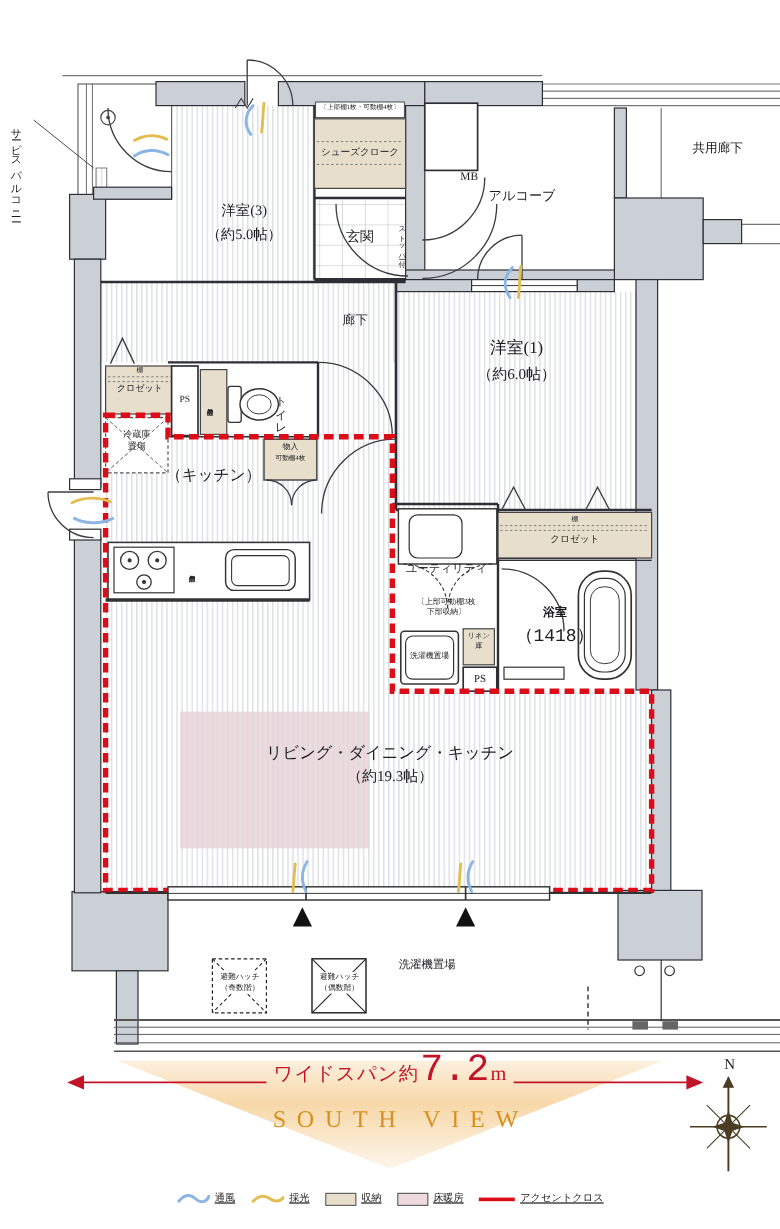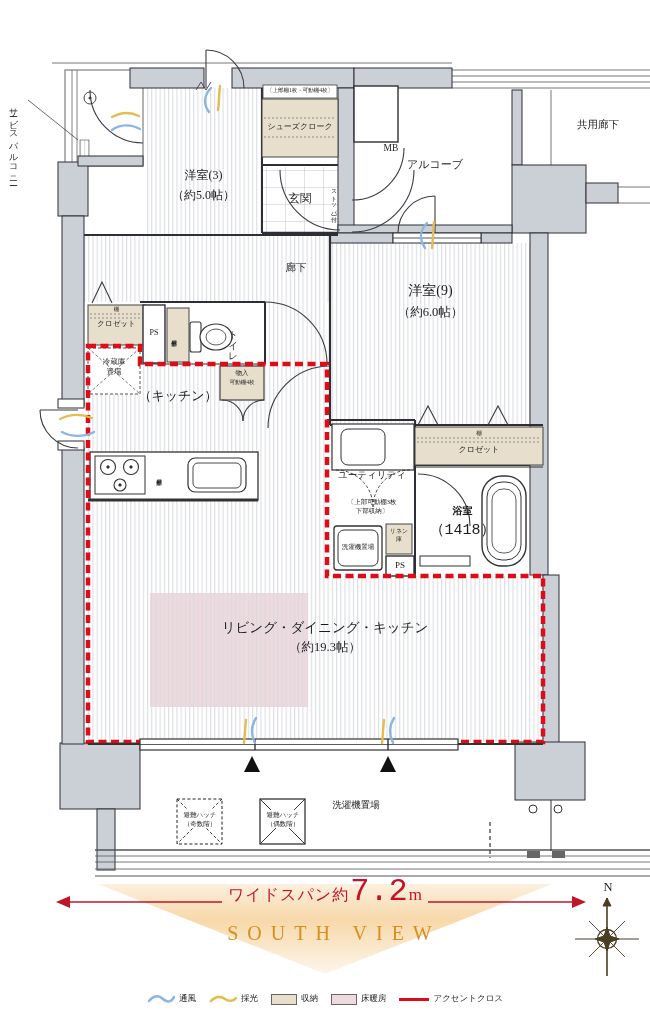--- a/index.html
+++ b/index.html
@@ -10,21 +10,21 @@
        font-family:"Liberation Serif","DejaVu Serif",serif;color:#1c1c1f;z-index:5;}
   .v{writing-mode:vertical-rl;text-orientation:upright;white-space:normal;}
   .span-row{position:absolute;left:170px;top:876px;width:310px;display:flex;
             justify-content:center;align-items:baseline;color:#c21429;z-index:5;}
   .span-row .sp1{font-size:16px;letter-spacing:1px;}
   .span-row .sp2{font-size:32px;line-height:1;margin:0 1px;font-family:Liberation Mono, monospace;}
   .span-row .sp3{font-size:17px;}
   .south{position:absolute;left:150px;top:922px;width:350px;text-align:center;
          font-size:20px;letter-spacing:9px;padding-left:9px;color:#d78f1e;z-index:5;}
   .legend{position:absolute;left:110px;top:993px;width:430px;display:flex;
-          justify-content:center;align-items:center;gap:13px;z-index:5;}
+          justify-content:center;align-items:center;gap:13px;z-index:5;text-decoration:underline;}
   .li{display:flex;align-items:center;gap:4px;}
   .lt{font-size:8.5px;color:#222;}
   .swatch{width:26px;height:11px;border:1px solid #666;box-sizing:border-box;}
   .sw-storage{background:#e7dfcc;}
   .sw-pink{background:#eedade;}
   .accent-line{width:30px;height:3px;background:#dc0c18;}
 </style>
 </head>
 <body>
 
@@ -273,21 +273,21 @@
 <div class="lbl" style="left:143px;top:328px;width:22px;font-size:8px;">PS</div>
 <div class="lbl v" style="left:171px;top:312px;height:48px;font-size:5.5px;">上部吊戸棚</div>
 <div class="lbl" style="left:88px;top:306px;width:57px;font-size:5.5px;">棚</div>
 <div class="lbl" style="left:88px;top:320px;width:57px;font-size:7.5px;">クロゼット</div>
 <div class="lbl" style="left:88px;top:358px;width:52px;font-size:7.5px;">冷蔵庫</div>
 <div class="lbl" style="left:88px;top:368px;width:52px;font-size:7.5px;">置場</div>
 <div class="lbl" style="left:130px;top:388px;width:96px;font-size:13px;">（キッチン）</div>
 <div class="lbl" style="left:220px;top:369px;width:44px;font-size:6.5px;">物入</div>
 <div class="lbl" style="left:220px;top:379px;width:44px;font-size:5.5px;">可動棚4枚</div>
 <div class="lbl v" style="left:156px;top:455px;height:40px;font-size:5.5px;">上部吊戸棚</div>
-<div class="lbl" style="left:331px;top:283px;width:199px;font-size:14px;">洋室(9)</div>
+<div class="lbl" style="left:331px;top:283px;width:199px;font-size:14px;">洋室(1)</div>
 <div class="lbl" style="left:331px;top:305px;width:199px;font-size:12.5px;">（約6.0帖）</div>
 <div class="lbl" style="left:415px;top:430px;width:128px;font-size:5.5px;">棚</div>
 <div class="lbl" style="left:415px;top:445px;width:128px;font-size:8px;">クロゼット</div>
 <div class="lbl" style="left:328px;top:470px;width:88px;font-size:9.5px;">ユーティリティ</div>
 <div class="lbl" style="left:326px;top:498px;width:92px;font-size:6.5px;">〔上部可動棚3枚</div>
 <div class="lbl" style="left:326px;top:507px;width:92px;font-size:6.5px;">下部収納〕</div>
 <div class="lbl" style="left:334px;top:543px;width:48px;font-size:6.5px;">洗濯機置場</div>
 <div class="lbl" style="left:386px;top:528px;width:26px;font-size:6px;">リネン</div>
 <div class="lbl" style="left:386px;top:536px;width:26px;font-size:6px;">庫</div>
 <div class="lbl" style="left:386px;top:560px;width:28px;font-size:9px;">PS</div>

